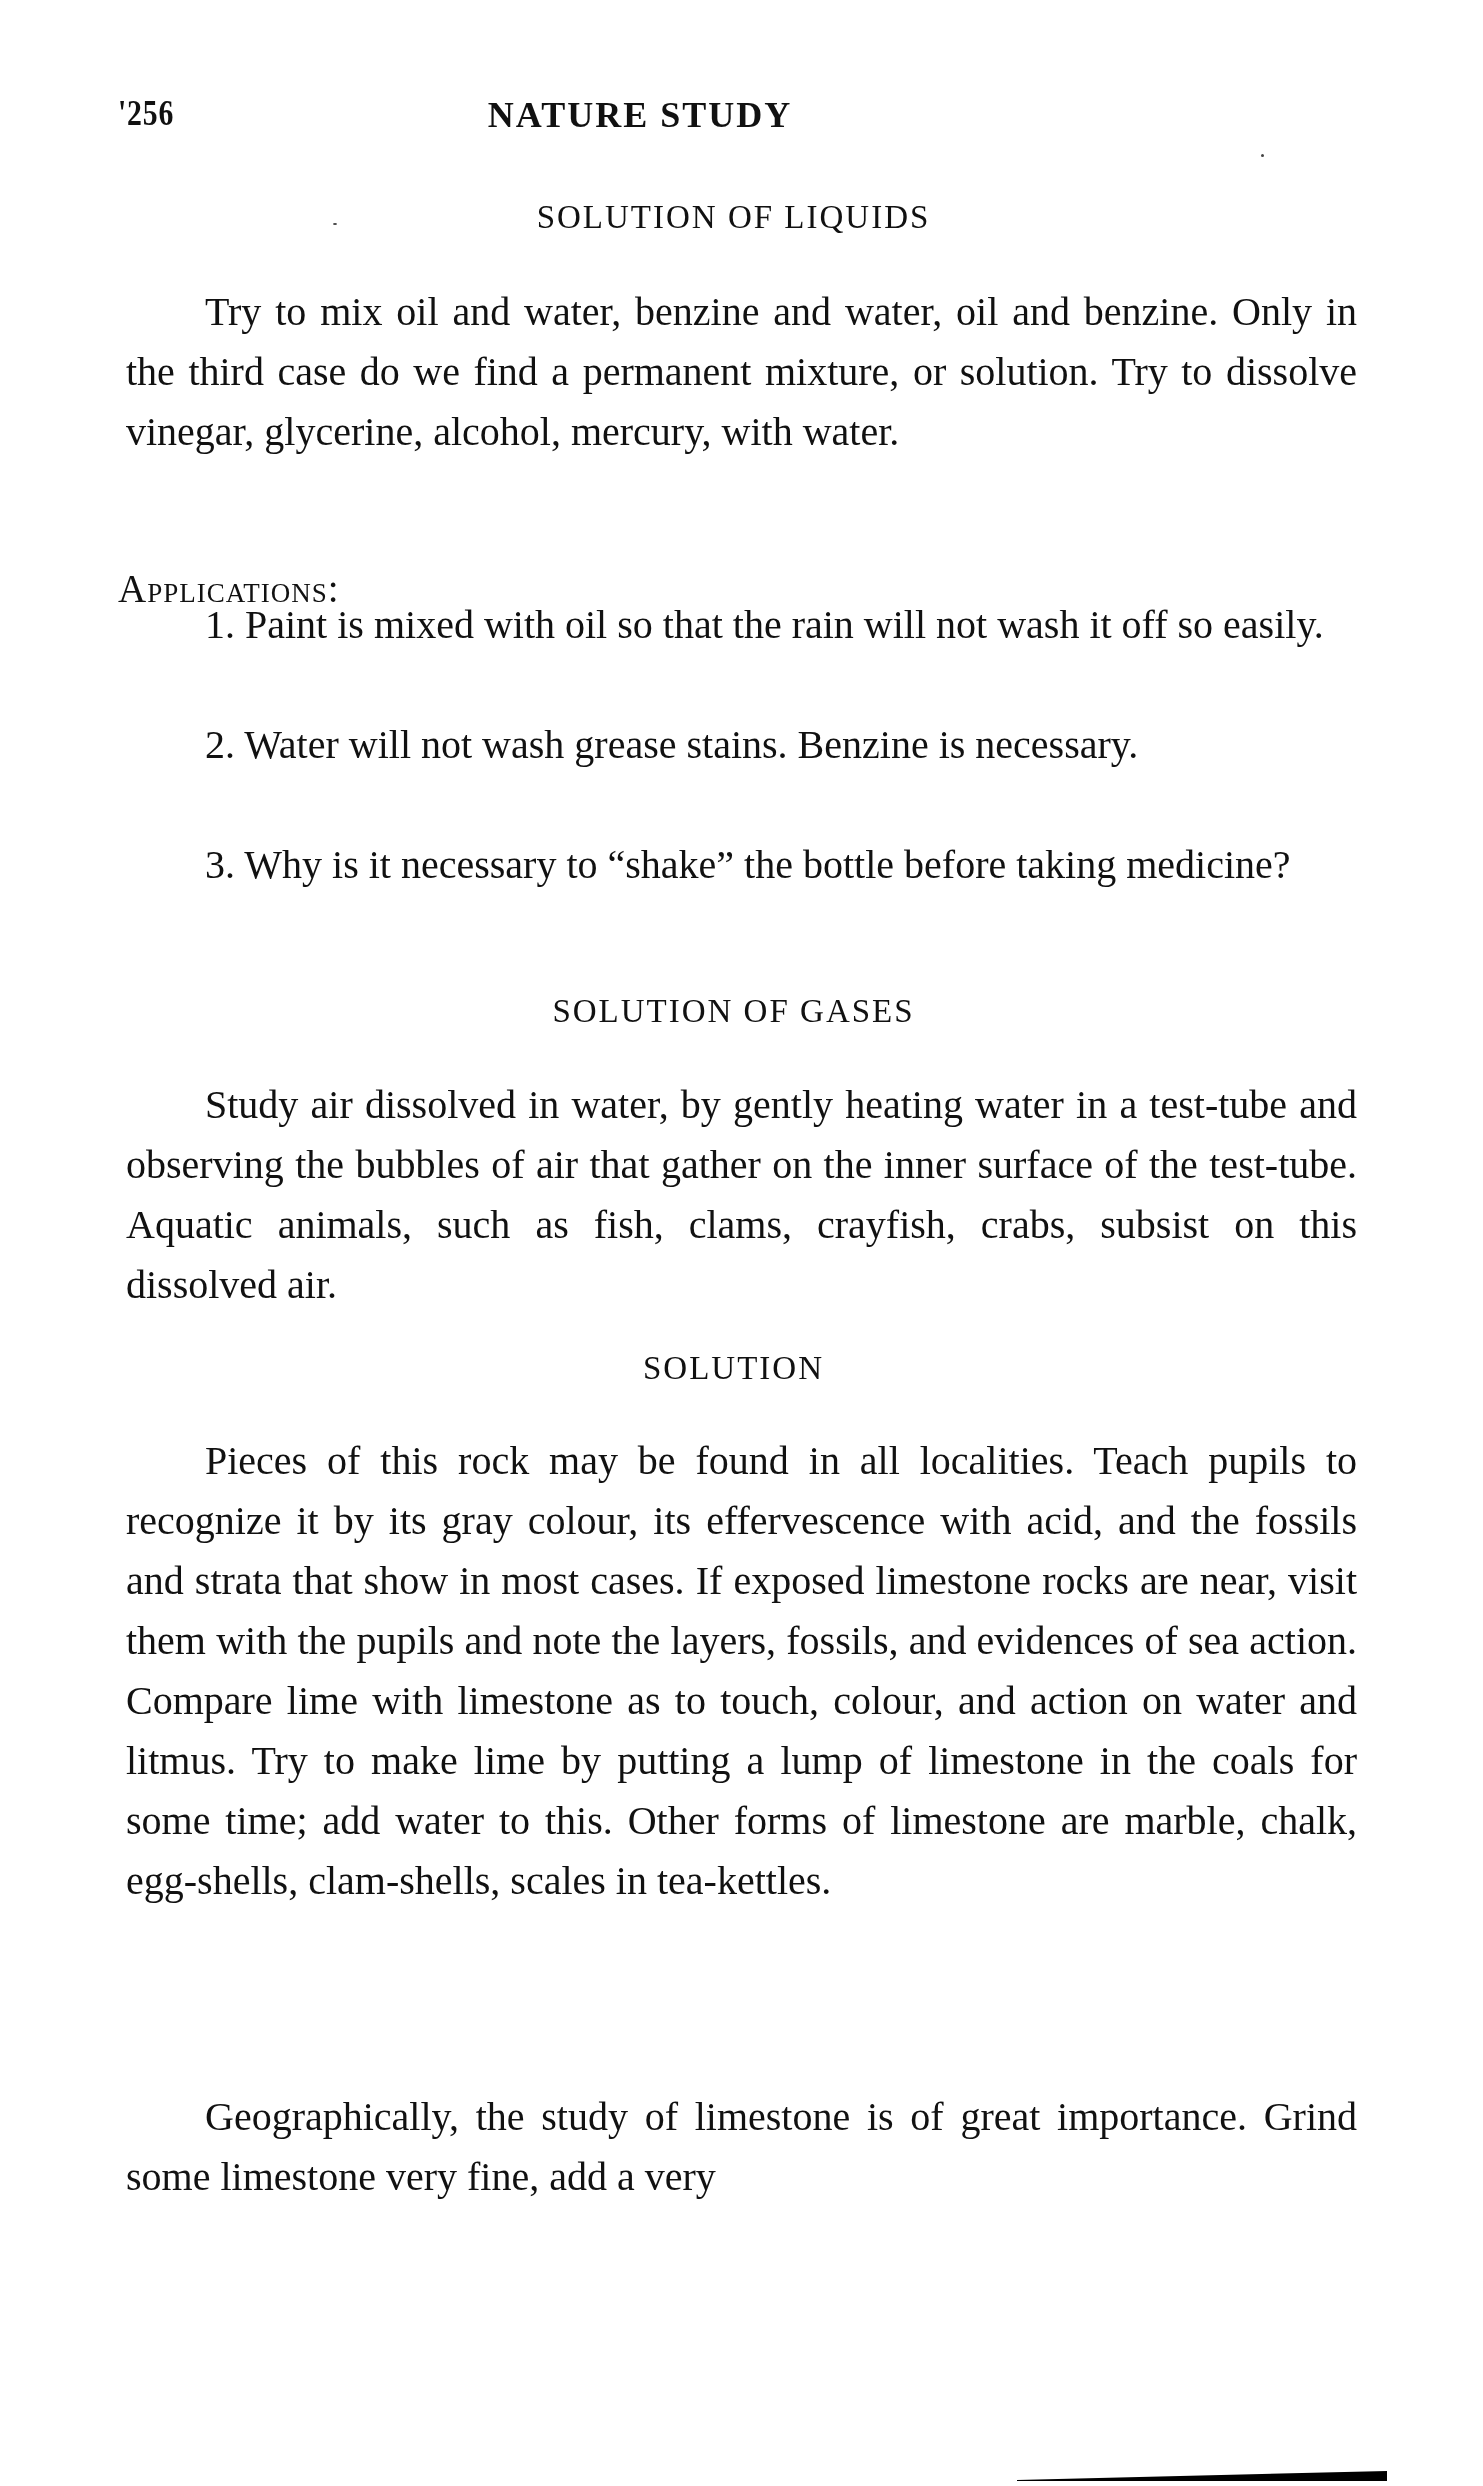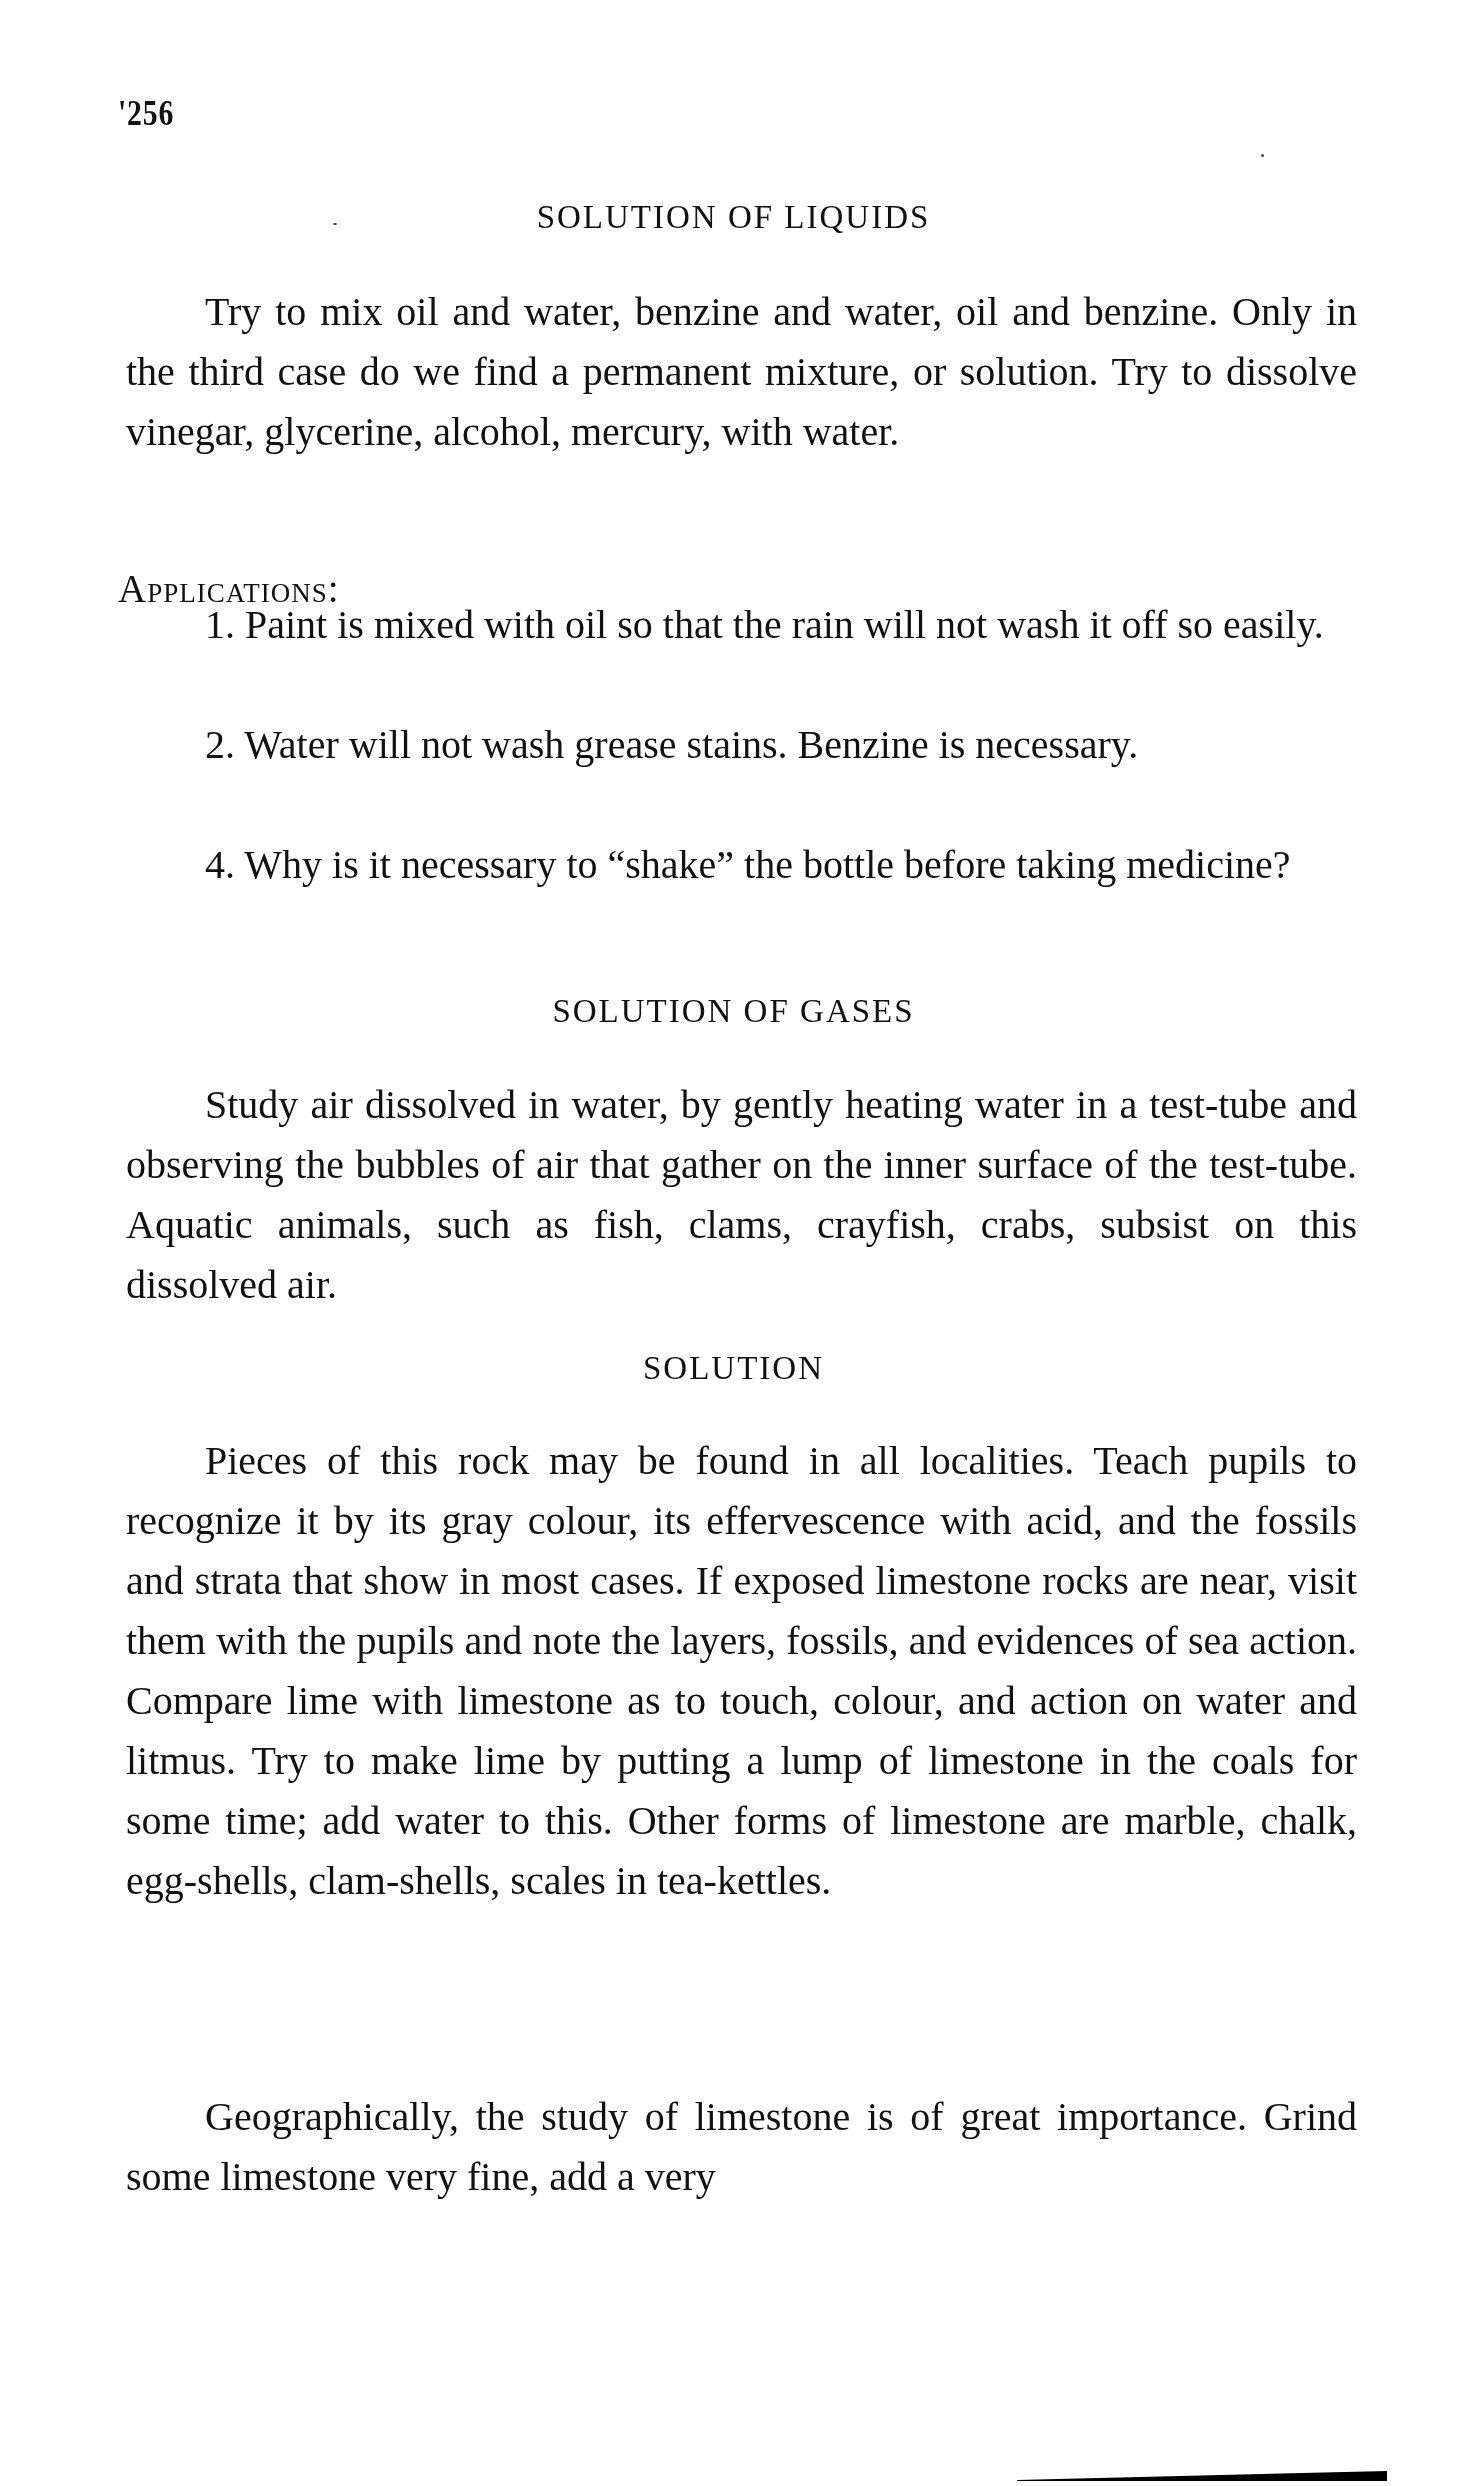--- a/index.html
+++ b/index.html
@@ -91,34 +91,35 @@
       height: 9.9px;
     }
   </style>
 </head>
 <body>
 
 <div class="page">
 
   <div class="running-head">
     <span class="page-number">'256</span>
+    <span class="running-title">NATURE STUDY</span>
   </div>
 
   <span class="speck" style="left:1143px; top:154px;"></span>
   <span class="speck" style="left:215px; top:223px; width:3.9px; height:2px;"></span>
 
   <div class="heading" style="top:199px;">SOLUTION OF LIQUIDS</div>
 
   <p class="para indent" style="top:274px;">Try to mix oil and water, benzine and water, oil and benzine.  Only in the third case do we find a permanent mixture, or solution.  Try to dissolve vinegar, glycerine, alcohol, mercury, with water.</p>
 
   <div class="smallcaps" style="top:538px;">Applications:</div>
 
   <p class="para indent" style="top:587px;">1. Paint is mixed with oil so that the rain will not wash it off so easily.</p>
   <p class="para indent" style="top:707px;font-family:Liberation Serif, serif;">2. Water will not wash grease stains.  Benzine is necessary.</p>
-  <p class="para indent" style="top:827px;">4. Why is it necessary to “shake” the bottle before taking medicine?</p>
+  <p class="para indent" style="top:827px;">3. Why is it necessary to “shake” the bottle before taking medicine?</p>
 
   <div class="heading" style="top:993px;">SOLUTION OF GASES</div>
 
   <p class="para indent" style="top:1067px;">Study air dissolved in water, by gently heating water in a test-tube and observing the bubbles of air that gather on the inner surface of the test-tube.  Aquatic animals, such as fish, clams, crayfish, crabs, subsist on this dissolved air.</p>
 
   <div class="heading" style="top:1350px;">SOLUTION</div>
 
   <p class="para indent" style="top:1423px;">Pieces of this rock may be found in all localities. Teach pupils to recognize it by its gray colour, its effer­vescence with acid, and the fossils and strata that show in most cases.  If exposed limestone rocks are near, visit them with the pupils and note the layers, fossils, and evidences of sea action.  Compare lime with limestone as to touch, colour, and action on water and litmus.  Try to make lime by putting a lump of limestone in the coals for some time; add water to this.  Other forms of lime­stone are marble, chalk, egg-shells, clam-shells, scales in tea-kettles.</p>
 
   <p class="para indent" style="top:2079px;">Geographically, the study of limestone is of great importance.  Grind some limestone very fine, add a very</p>

